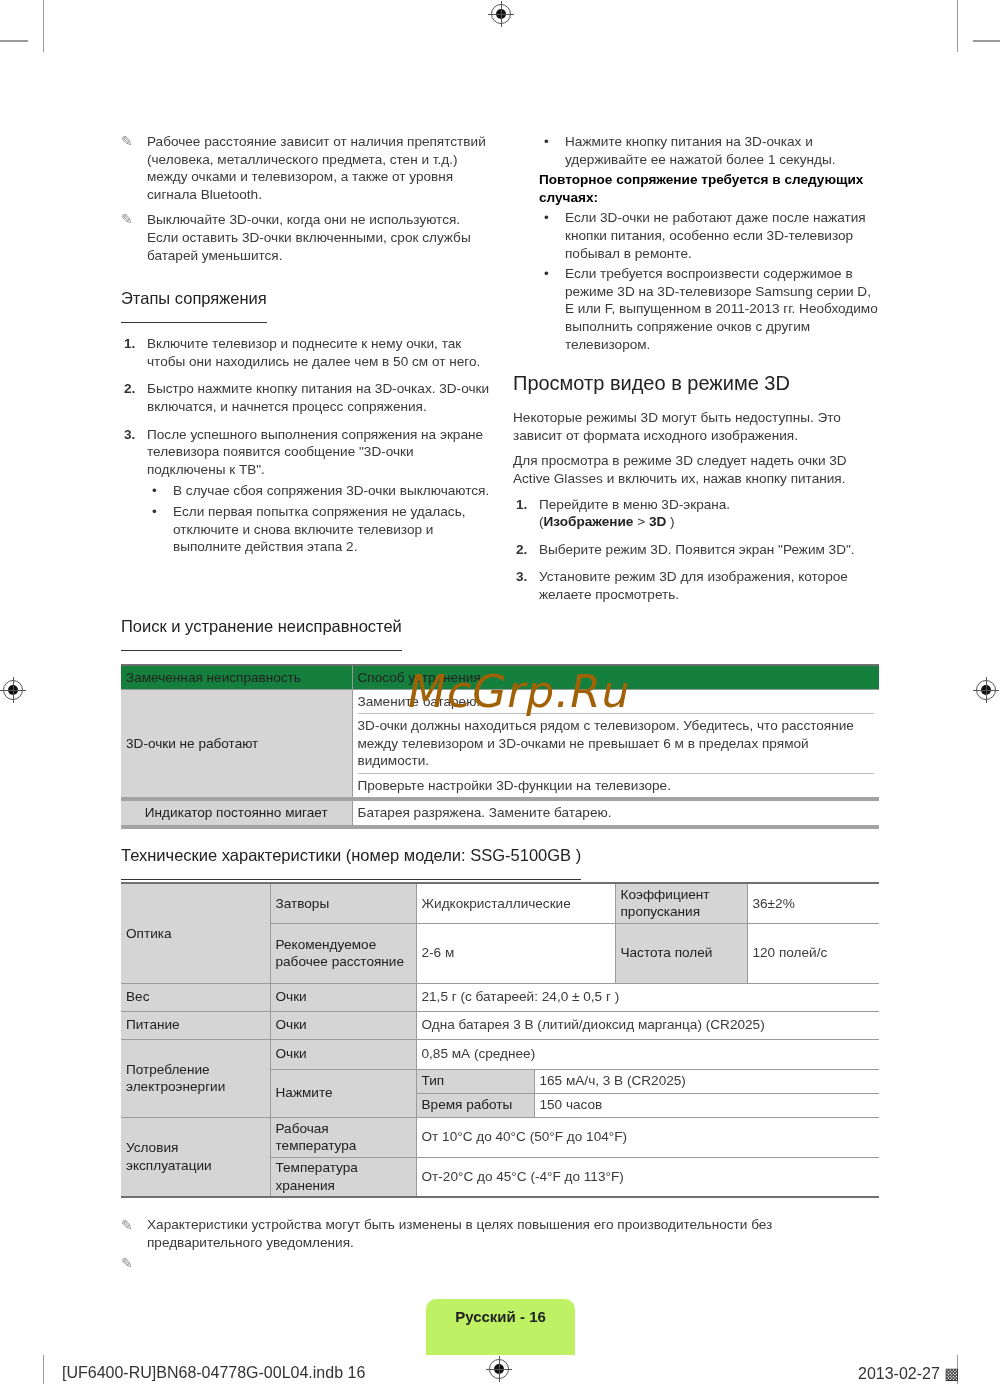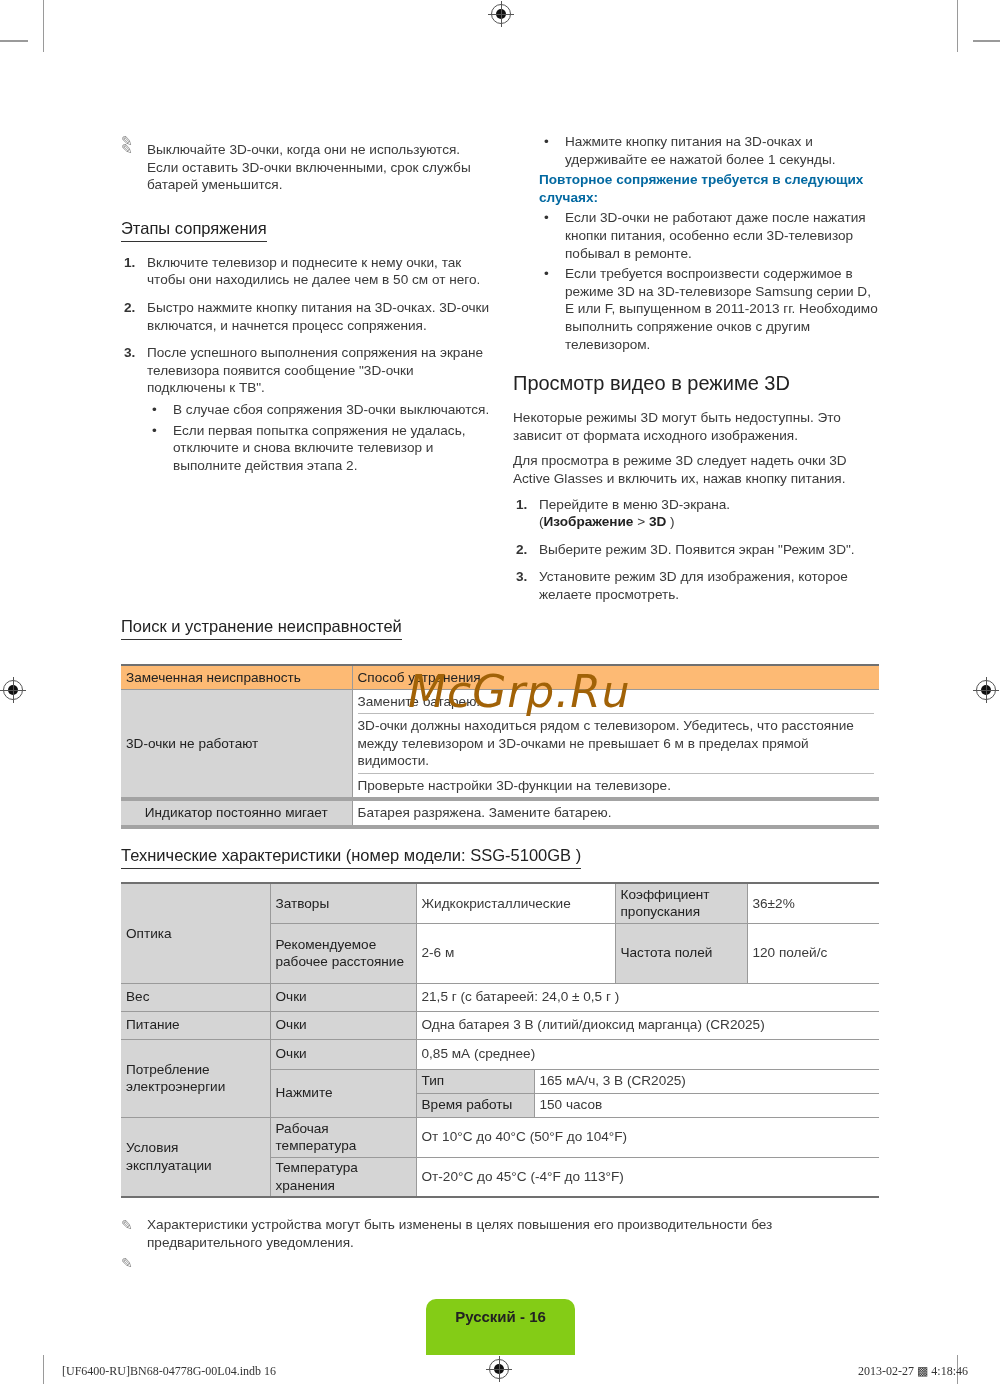--- a/index.html
+++ b/index.html
@@ -13,58 +13,58 @@
   .reg::after { content: ""; position: absolute; left: -4px; top: 9px; width: 26px; height: 1px; background: #555; }
   .reg .v { position: absolute; left: 9px; top: -4px; width: 1px; height: 26px; background: #555; }
 
   .col { position: absolute; font-size: 13.6px; line-height: 17.6px; }
   .col-left { left: 121px; top: 133px; width: 370px; }
   .col-right { left: 513px; top: 133px; width: 370px; }
 
   .note { position: relative; padding-left: 26px; margin-bottom: 8px; }
   .note .pen { position: absolute; left: 0; top: 0; color: #888; font-size: 14px; }
 
-  .h2 { font-size: 16.5px; color: #222; display: inline-block; border-bottom: 1.5px solid #333; padding-bottom: 3px; margin: 16px 0 12px 0; line-height: 20px; }
+  .h2 { font-size: 16.5px; color: #222; display: inline-block; border-bottom: 1.5px solid #333; padding-bottom: 14px; margin: 16px 0 12px 0; line-height: 20px; }
   .h1 { font-size: 20px; color: #222; line-height: 24px; margin: 18px 0 14px 0; }
 
   .step { position: relative; padding-left: 26px; margin-bottom: 10px; }
   .step .num { position: absolute; left: 3px; top: 0; font-weight: bold; color: #333; }
 
   .bullet { position: relative; padding-left: 26px; margin-bottom: 3px; }
   .bullet .dot { position: absolute; left: 5px; top: 0; color: #333; }
   .sub-bullets { padding-left: 26px; margin-top: -2px; }
 
-  .bold-title { font-weight: bold; color: #0369a1; margin: 3px 0 3px 0; }
+  .bold-title { font-weight: bold; color: #000000; margin: 3px 0 3px 0; }
   .para { margin-bottom: 8px; }
   b { color: #222; }
 
   
   table { border-collapse: collapse; font-size: 13.6px; line-height: 17.5px; position: absolute; }
   td, th { vertical-align: middle; text-align: left; padding: 1px 5px; }
   .gray { background: #d5d5d5; color: #222; }
-  .hdr { background: #fdba74; color: #222; font-weight: normal; }
+  .hdr { background: #15803d; color: #222; font-weight: normal; }
 
   #trouble-table { left: 121px; top: 664px; width: 758px; border-top: 2px solid #707070; border-bottom: 2px solid #707070; }
   #trouble-table th { border-bottom: 1px solid #9a9a9a; height: 24px; }
   #trouble-table td { border-bottom: 4px solid #a3a3a3; }
   #trouble-table .c1 { width: 231px; border-right: 1px solid #9a9a9a; }
   #trouble-table .inner { border-bottom: 1px solid #bbb; padding: 3px 0; }
   #trouble-table .inner:last-child { border-bottom: none; }
 
   #spec-table { left: 121px; top: 882px; width: 758px; border-top: 2px solid #707070; border-bottom: 2px solid #707070; }
   #spec-table td { border-bottom: 1px solid #9a9a9a; border-right: 1px solid #9a9a9a; }
   #spec-table td:last-child { border-right: none; margin-top: 31px; }
 
   .watermark { position: absolute; left: 408px; top: 670px; font-size: 44px; color: #a16207; font-style: italic; letter-spacing: 1px; line-height: 44px; font-family: "DejaVu Sans", sans-serif; }
 
   .footnotes { position: absolute; left: 121px; top: 1216px; width: 760px; font-size: 13.6px; line-height: 18px; }
 
-  .page-tab { position: absolute; left: 426px; top: 1299px; width: 149px; height: 56px; background: #84cc16; border-radius: 10px 10px 0 0; text-align: center; font-weight: bold; font-size: 15px; color: #222; padding-top: 9px; }
-
-  .slug { position: absolute; font-family: Liberation Serif, serif; font-size: 12px; color: #333; top: 1364px; }
+  .page-tab { position: absolute; left: 426px; top: 1299px; width: 149px; height: 56px; background: #bef264; border-radius: 10px 10px 0 0; text-align: center; font-weight: bold; font-size: 15px; color: #222; padding-top: 9px; }
+
+  .slug { position: absolute; font-family: Liberation Sans, sans-serif; font-size: 16px; color: #333; top: 1364px; }
 </style>
 </head>
 <body>
 
 <div class="crop" style="left:43px;top:0;width:1px;height:52px;"></div>
 <div class="crop" style="left:0;top:40px;width:28px;height:2px;"></div>
 <div class="crop" style="left:957px;top:0;width:1px;height:52px;"></div>
 <div class="crop" style="left:973px;top:40px;width:27px;height:2px;"></div>
 <div class="crop" style="left:43px;top:1355px;width:1px;height:29px;"></div>
 <div class="crop" style="left:957px;top:1355px;width:1px;height:29px;"></div>
@@ -77,20 +77,21 @@
 <div class="reg" style="left:976px;top:680px;">
     <span class="v"></span>
   </div>
 <div class="reg" style="left:489px;top:1359px;">
     <span class="v"></span>
   </div>
 
 <div class="col col-left">
   <div class="note">
     <span class="pen">✎</span>
+    <span>Рабочее расстояние зависит от наличия препятствий (человека, металлического предмета, стен и т.д.) между очками и телевизором, а также от уровня сигнала Bluetooth.</span>
   </div>
   <div class="note">
     <span class="pen">✎</span>
     <span>Выключайте 3D-очки, когда они не используются. Если оставить 3D-очки включенными, срок службы батарей уменьшится.</span>
   </div>
 
   <div class="h2">Этапы сопряжения</div>
 
   <div class="step">
     <span class="num">1.</span>

